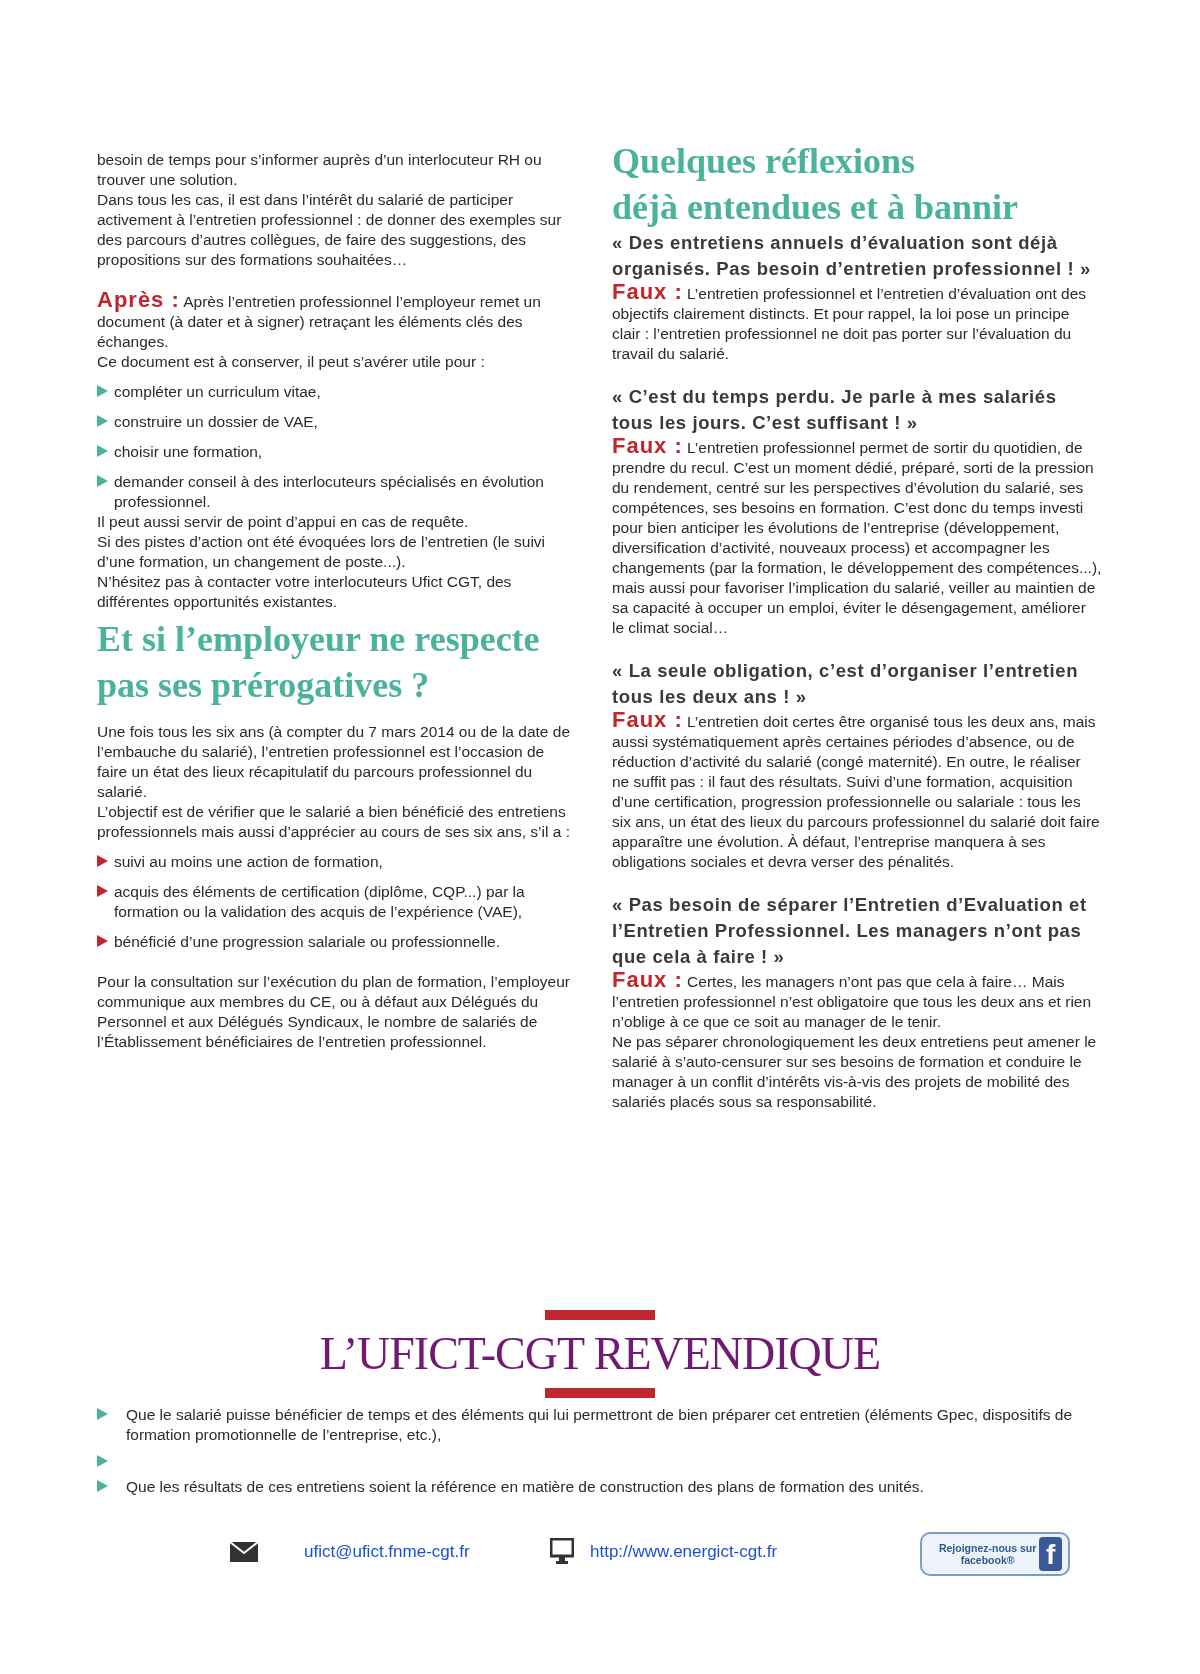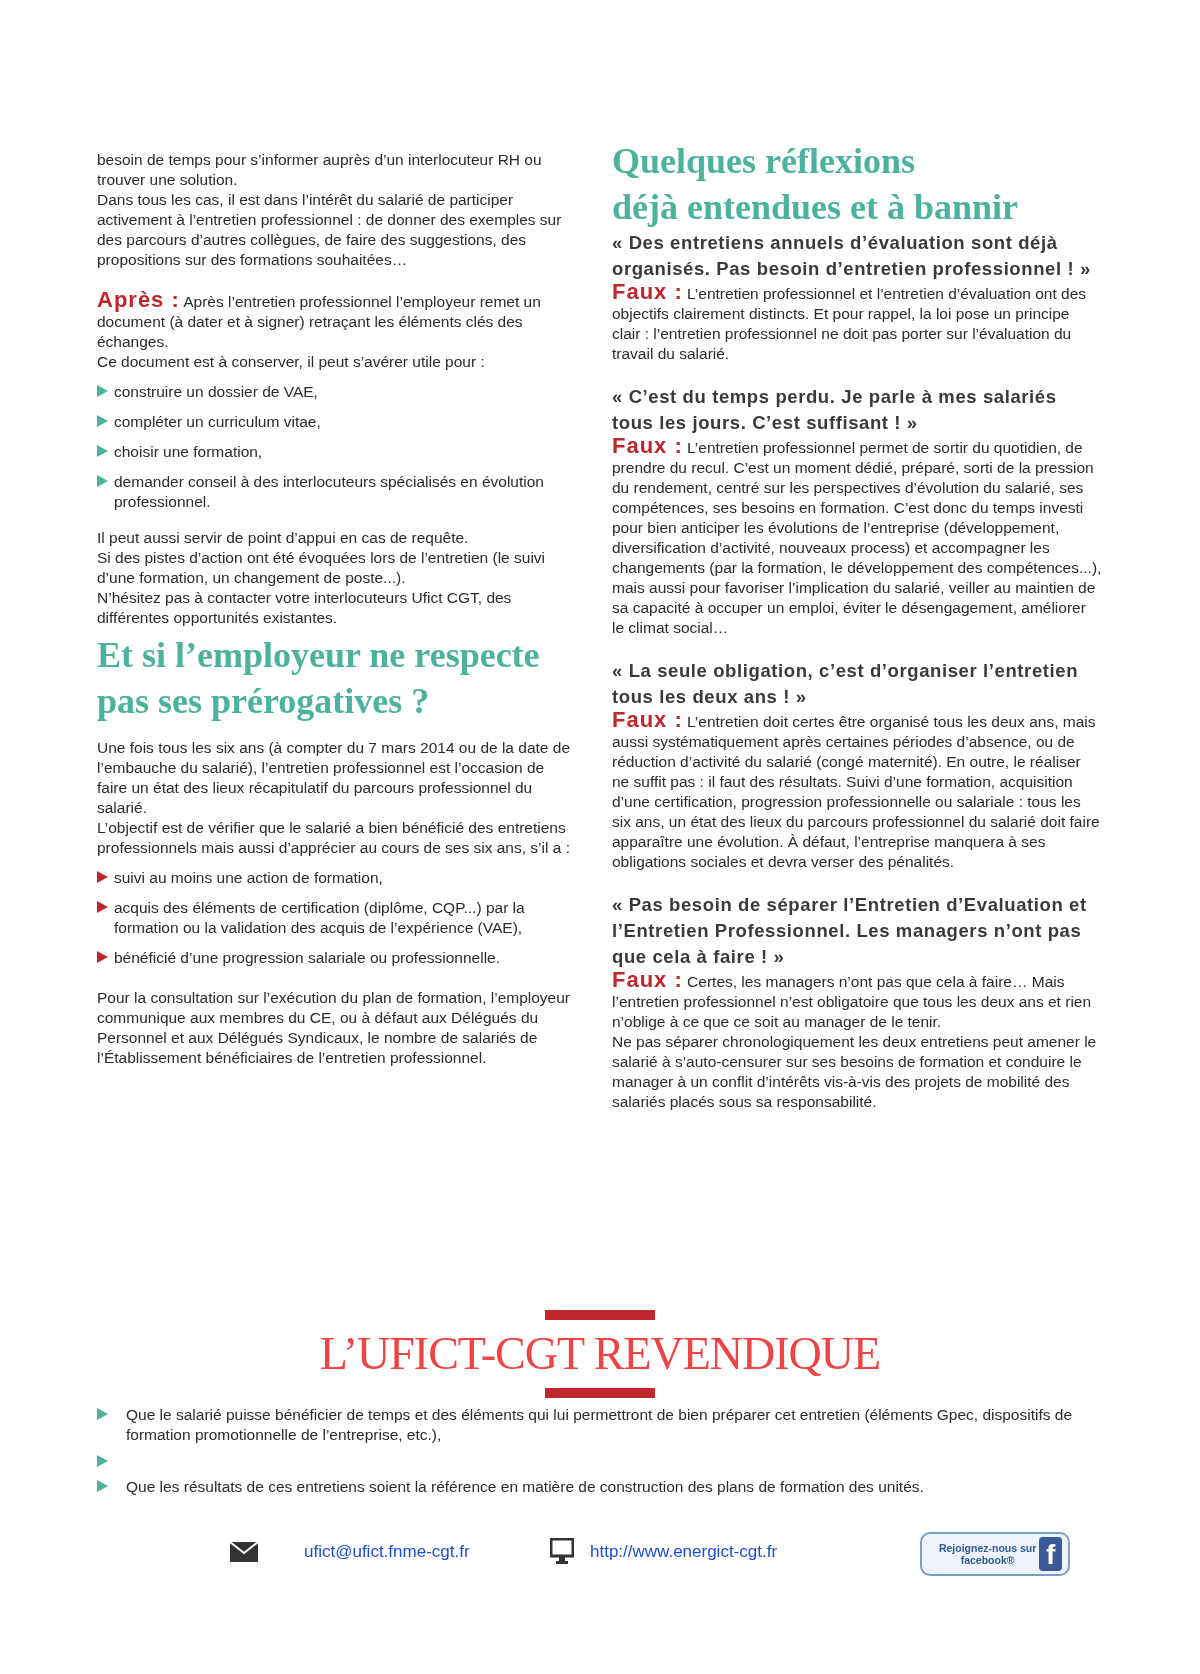--- a/index.html
+++ b/index.html
@@ -16,21 +16,21 @@
   .red-label { font-weight: bold; color: #c0272d; font-size: 22px; letter-spacing: 1px; }
   .quote { font-weight: bold; color: #3a3a3a; font-size: 18.5px; line-height: 26px;
            letter-spacing: 0.6px; margin: 0; }
   .bullet { display: flex; align-items: baseline; margin: 10px 0; }
   .tri { display: inline-block; width: 0; height: 0; border-top: 6px solid transparent;
          border-bottom: 6px solid transparent; margin-right: 6px; flex: none; }
   .tri.teal { border-left: 11px solid #4bb39b; }
   .tri.red { border-left: 11px solid #c0272d; }
   .revendique { position: absolute; top: 1310px; left: 0; width: 1200px; text-align: center; }
   .bar { width: 110px; height: 10px; background: #c0272d; margin: 0 auto; }
-  .rev-title { font-family: "Liberation Serif", serif; color: #ef4444; font-size: 46px;
+  .rev-title { font-family: "Liberation Serif", serif; color: #701a75; font-size: 46px;
                line-height: 60px; letter-spacing: -1px; margin: 4px 0; }
   .rev-list { position: absolute; top: 1395px; left: 97px; width: 1010px;
               font-size: 15.5px; line-height: 20px; }
   .rev-list .bullet { margin: 10px 0; gap: 12px; }
   .footer { position: absolute; top: 1538px; left: 0; width: 1200px; height: 50px; }
   .footer .item { position: absolute; display: flex; align-items: center; font-size: 17px; color: #1d4ed8; }
   .fb { position: absolute; left: 920px; top: -6px; width: 150px; height: 44px;
         border: 2px solid #7a9fc7; border-radius: 10px; background: #eef3fa;
         display: flex; align-items: center; justify-content: space-between; padding: 0 6px 0 14px; box-sizing: border-box; }
   .fb-text { font-size: 10.5px; font-weight: bold; color: #2d5a94; line-height: 12px; text-align: center; }
@@ -44,31 +44,31 @@
   <p>besoin de temps pour s’informer auprès d’un interlocuteur RH ou trouver une solution.</p>
   <p>Dans tous les cas, il est dans l’intérêt du salarié de participer activement à l’entretien professionnel : de donner des exemples sur des parcours d’autres collègues, de faire des suggestions, des propositions sur des formations souhaitées…</p>
   <div class="gap"></div>
   <p>
     <span class="red-label">Après :</span>
     <span>Après l’entretien professionnel l’employeur remet un document (à dater et à signer) retraçant les éléments clés des échanges.</span>
   </p>
   <p>Ce document est à conserver, il peut s’avérer utile pour :</p>
   <div class="bullet">
       <span class="tri teal"></span>
-      <span>construire un dossier de VAE,</span>
+      <span>compléter un curriculum vitae,</span>
     </div>
   <div class="bullet">
       <span class="tri teal"></span>
-      <span>compléter un curriculum vitae,</span>
+      <span>construire un dossier de VAE,</span>
     </div>
   <div class="bullet">
       <span class="tri teal"></span>
       <span>choisir une formation,</span>
     </div>
-  <div class="bullet" style="margin-bottom:16px">
+  <div class="bullet" style="margin-bottom:0">
       <span class="tri teal"></span>
       <span>demander conseil à des interlocuteurs spécialisés en évolution professionnel.</span>
     </div>
   <p>Il peut aussi servir de point d’appui en cas de requête.</p>
   <p>Si des pistes d’action ont été évoquées lors de l’entretien (le suivi d’une formation, un changement de poste...).</p>
   <p>N’hésitez pas à contacter votre interlocuteurs Ufict CGT, des différentes opportunités existantes.</p>
   <h2 class="teal-heading" style="margin-top:4px;margin-bottom:14px;">Et si l’employeur ne respecte pas ses prérogatives ?</h2>
   <p>Une fois tous les six ans (à compter du 7 mars 2014 ou de la date de l’embauche du salarié), l’entretien professionnel est l’occasion de faire un état des lieux récapitulatif du parcours professionnel du salarié.</p>
   <p>L’objectif est de vérifier que le salarié a bien bénéficié des entretiens professionnels mais aussi d’apprécier au cours de ses six ans, s’il a :</p>
   <div class="bullet">

